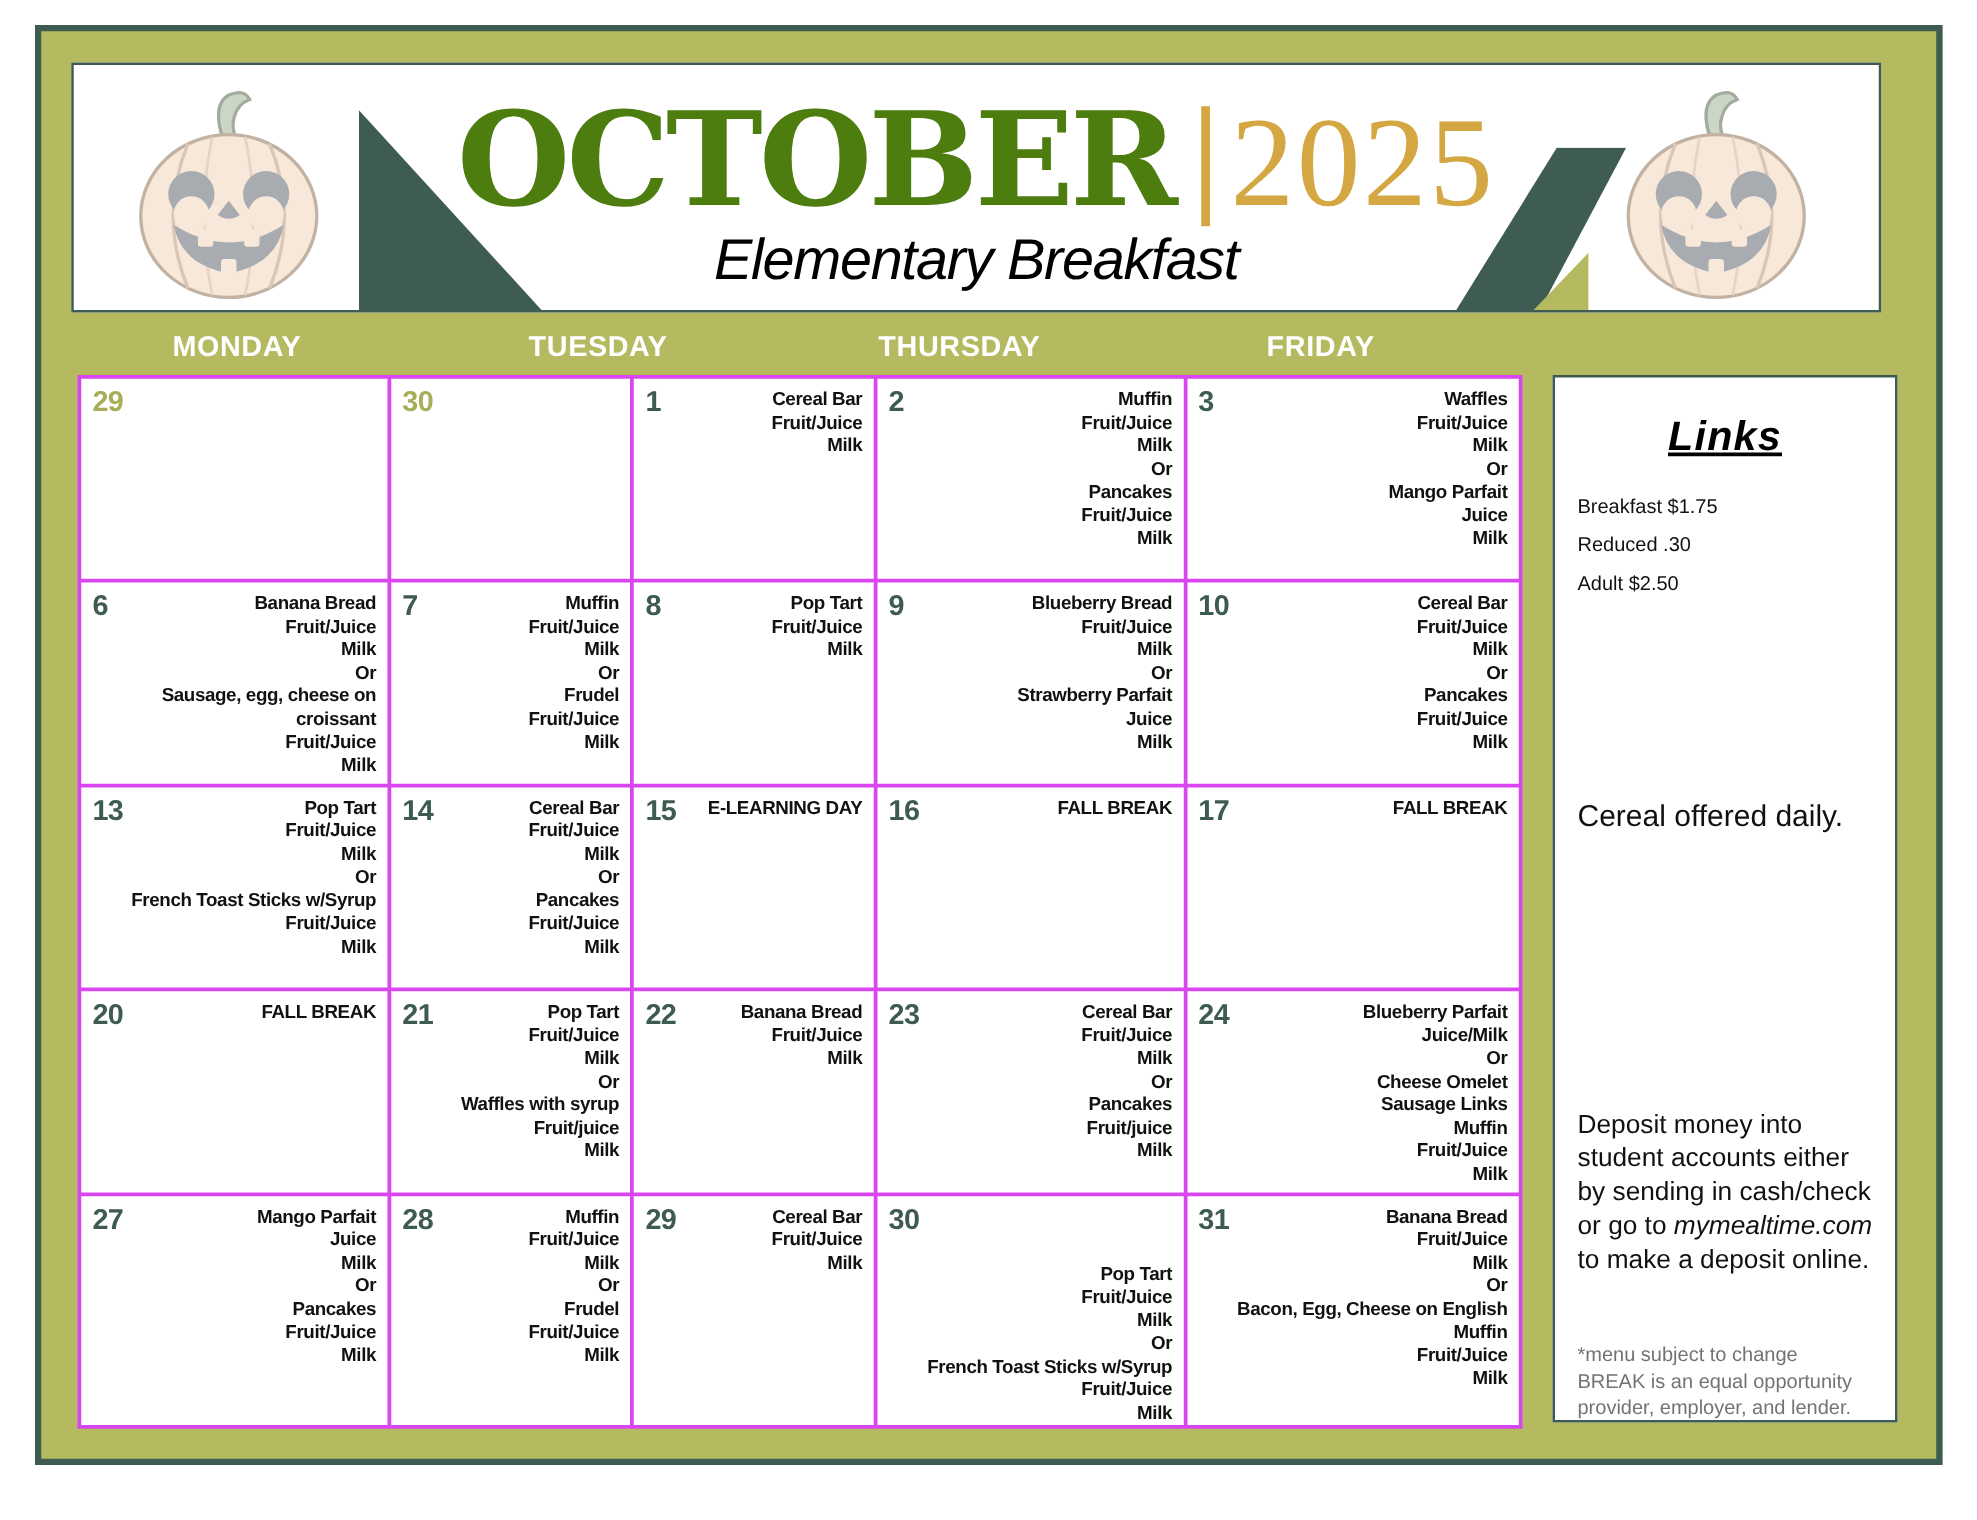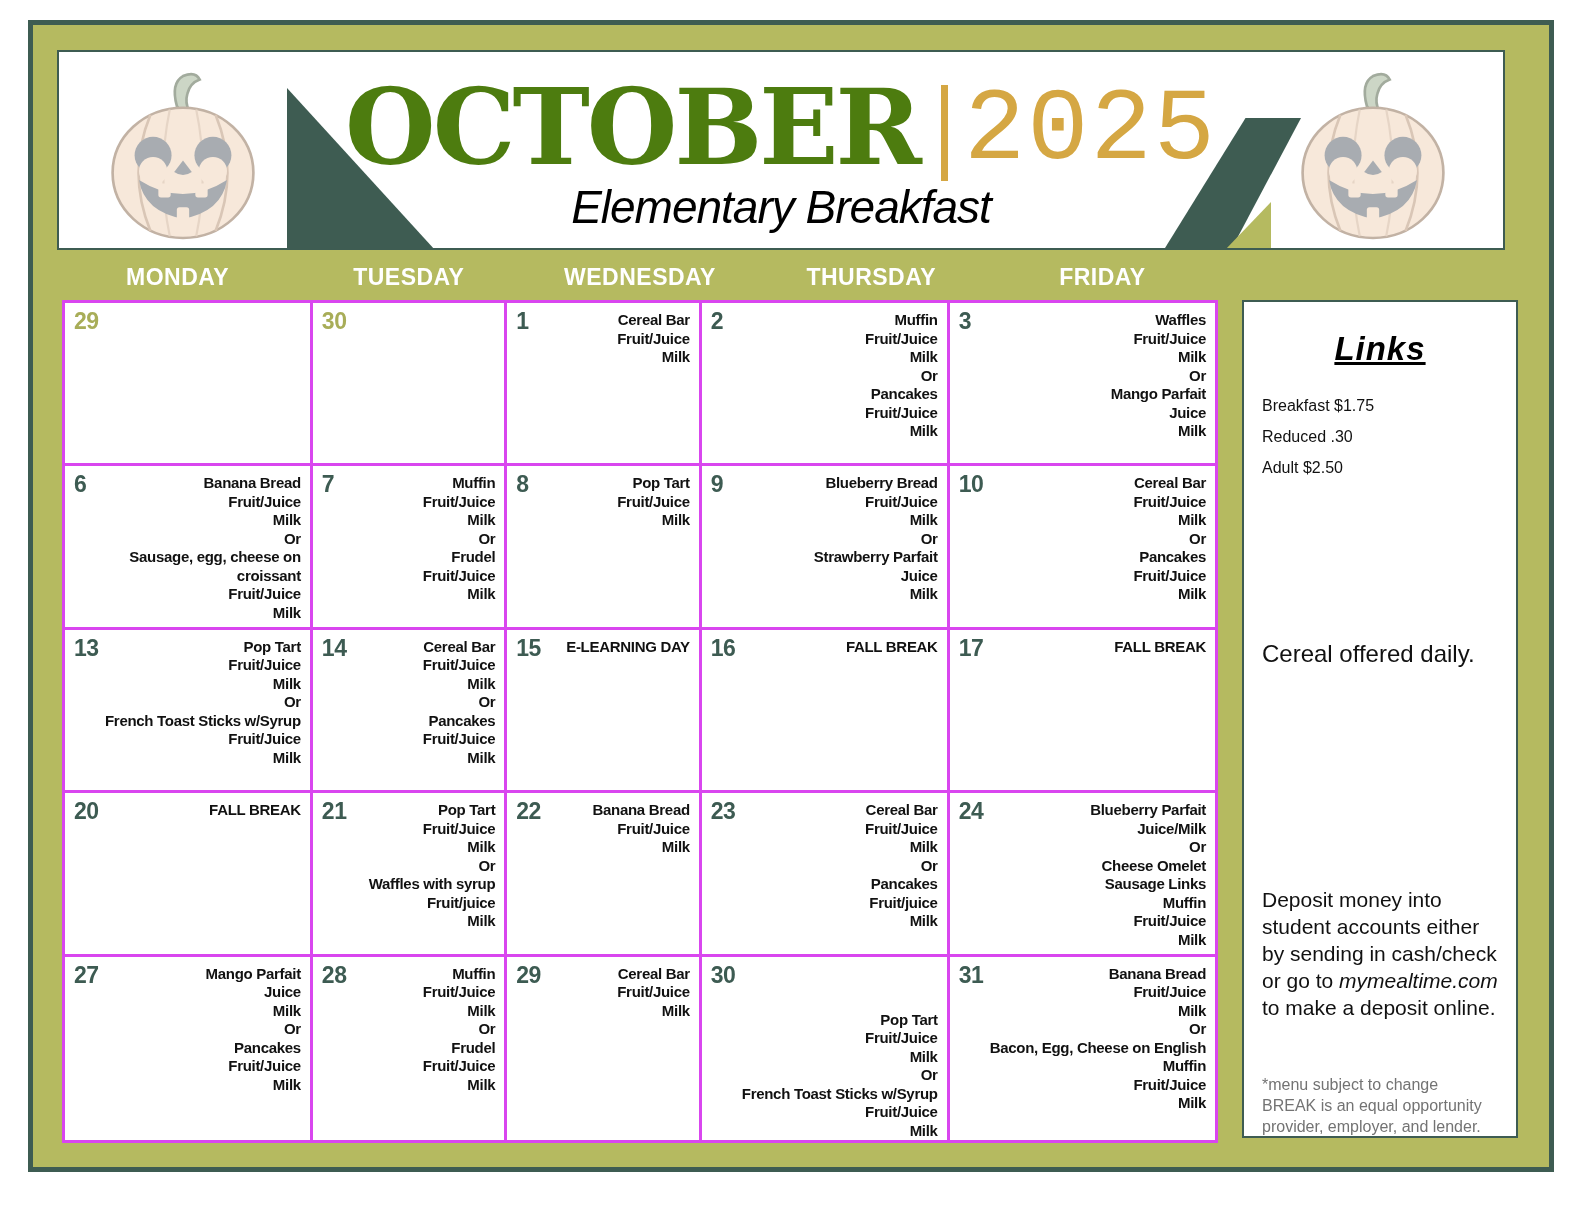--- a/index.html
+++ b/index.html
@@ -35,30 +35,30 @@
   .title-row{
     position:absolute;left:0;top:6px;width:100%;height:140px;
     display:flex;align-items:center;justify-content:center;
   }
   .month-word{
     font-family:"DejaVu Serif", serif;font-weight:bold;font-size:104px;
     letter-spacing:-3px;color:#4d7c0f;line-height:1;
   }
   .title-bar{width:7px;height:96px;background:#d5a743;margin:10px 16px 0 22px;}
   .year-word{
-    font-family:Liberation Mono, monospace;font-weight:normal;font-size:102px;
+    font-family:Liberation Serif, serif;font-weight:normal;font-size:102px;
     color:#d5a743;line-height:1;letter-spacing:2px;margin-top:6px;
   }
   .subtitle{
     position:absolute;left:0;top:128px;width:100%;text-align:center;
     font-size:46px;font-weight:normal;font-style:italic;color:#000000;letter-spacing:-1px;
   }
   
   .weekday-row{
-    position:absolute;left:29px;top:232px;width:1156px;height:40px;
+    position:absolute;left:12px;top:232px;width:1156px;height:40px;
     display:flex;
   }
   .weekday{
     flex:1;text-align:center;color:#ffffff;font-weight:bold;font-size:23px;
     letter-spacing:.5px;line-height:40px;
   }
   
   .grid{
     position:absolute;left:29px;top:275px;width:1156px;height:843px;
     display:grid;grid-template-columns:repeat(5,1fr);grid-template-rows:repeat(5,1fr);
@@ -156,21 +156,20 @@
         <rect x="72" y="130" width="14" height="16" rx="3" fill="#f7e8da"></rect>
         <rect x="114" y="130" width="14" height="16" rx="3" fill="#f7e8da"></rect>
         <rect x="93" y="157" width="14" height="14" rx="3" fill="#f7e8da"></rect>
       </svg>
     </div>
   </div>
 
   <div class="weekday-row">
     <div class="weekday">MONDAY</div>
     <div class="weekday">TUESDAY</div>
-    <div class="weekday">WEDNESDAY</div>
     <div class="weekday">THURSDAY</div>
     <div class="weekday">FRIDAY</div>
   </div>
 
   <div class="grid">
       <div class="cell">
         <span class="date prev">29</span>
         <div class="menu"></div>
       </div>
       <div class="cell">

